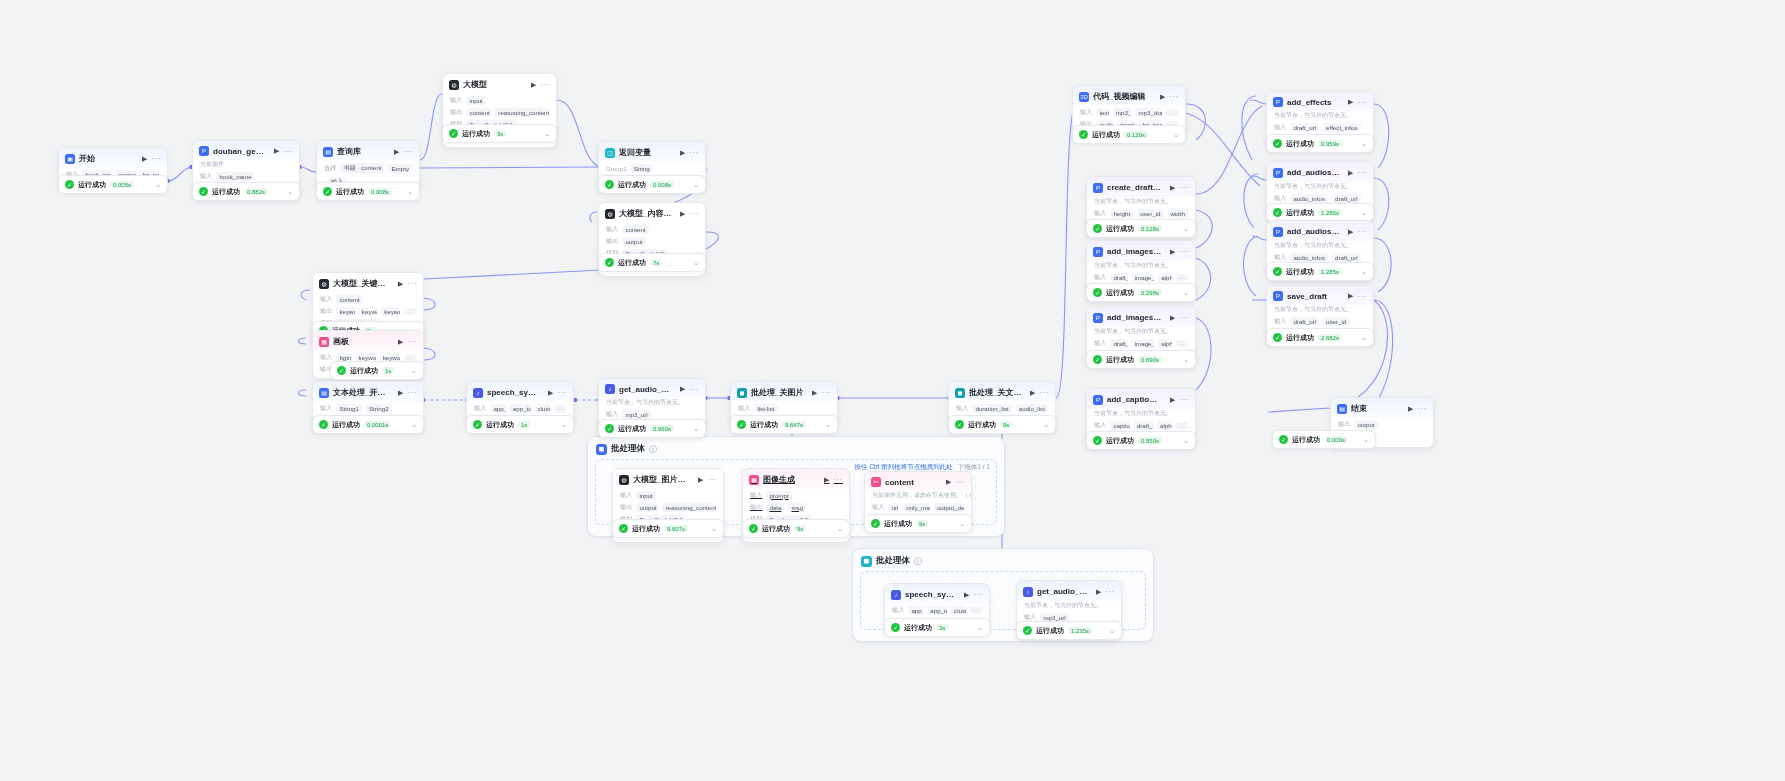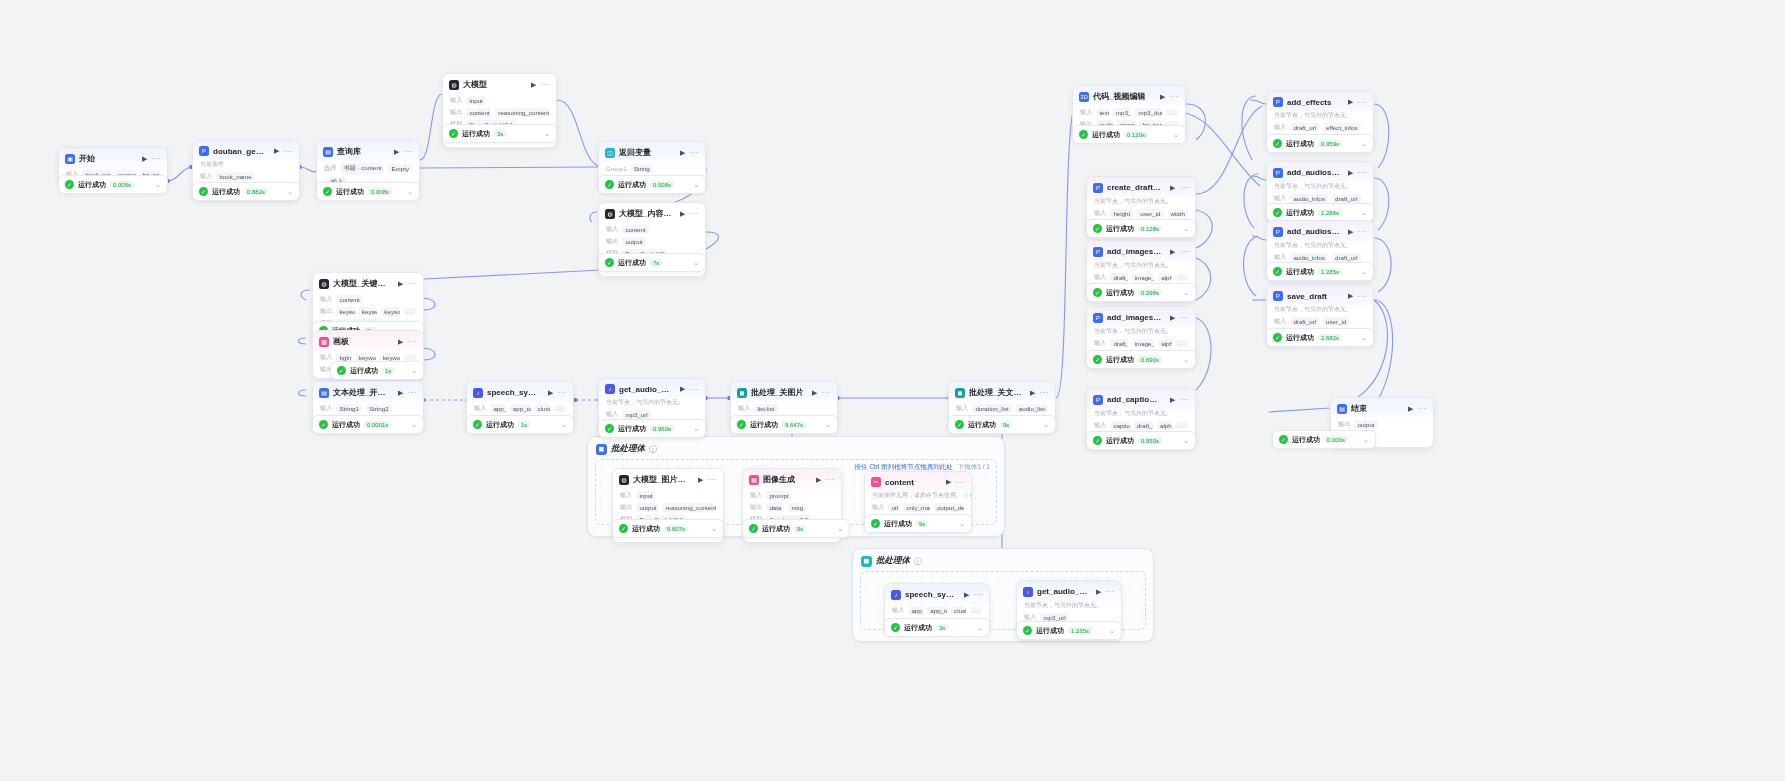--- a/index.html
+++ b/index.html
@@ -30,21 +30,21 @@
   }
   .group-hd {
     display:flex; align-items:center; gap:4px;
     padding:6px 8px 4px 8px;
   }
   .group-hd .gicon {
     width:11px;height:11px;border-radius:3px;background:#3d6df5;
     display:flex;align-items:center;justify-content:center;color:#fff;font-size:7px;
     flex:0 0 auto;
   }
-  .group-hd .gtitle { font-size:8.5px; font-weight:bold; color:#1f2329;font-style:italic; }
+  .group-hd .gtitle { font-size:8.5px; font-weight:bold; color:#1f2329; }
   .group-hd .ginfo { color:#9aa1ad; font-size:8px; }
   .group-body {
     margin:0 7px 8px 7px;
     border:1px dashed #cfd6e4;
     border-radius:6px;
     background:transparent;
     position:relative;
     background-image: radial-gradient(circle,#dde1e9 .6px,transparent .6px);
     background-size:11px 11px;
   }
@@ -917,21 +917,21 @@
           <span class="chip">未配置分段</span>
         </div>
         <div class="node-foot-gap"></div>
       </div>
       <div class="status" style="left: 612px; top: 519px; width: 112px;">
         <span class="ok">✓</span>
         <span class="stext">运行成功</span>
         <span class="sbadge">9.607s</span>
         <span class="schev">⌄</span>
       </div>
-      <div class="node tint-pink" style="left: 742px; top: 468px; width: 100px;">
+      <div class="node tint-pink" style="left: 742px; top: 468px; width: 108px; text-decoration: underline;">
         <div class="node-hd">
           <span class="nicon ic-pink">▦</span>
           <span class="ntitle">图像生成</span>
           <span class="nhd-sp"></span>
           <span class="nrun">▶</span>
           <span class="ndots">···</span>
         </div>
         <div class="prow">
           <span class="plab">输入</span>
           <span class="chip">prompt</span>

